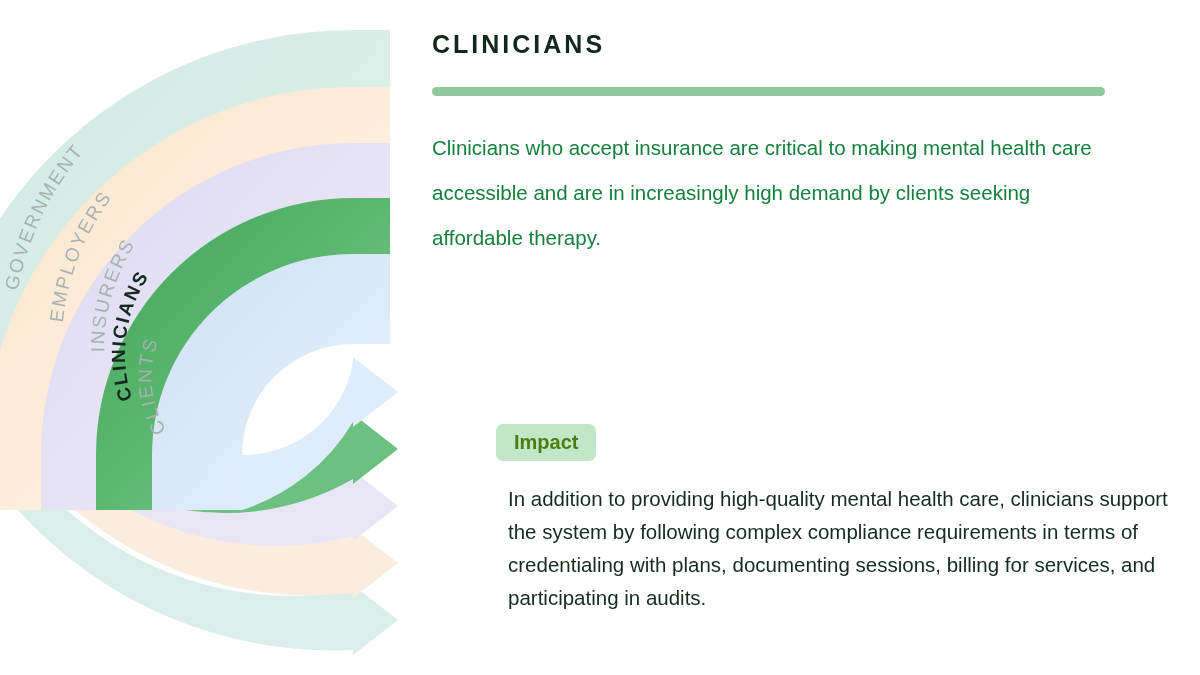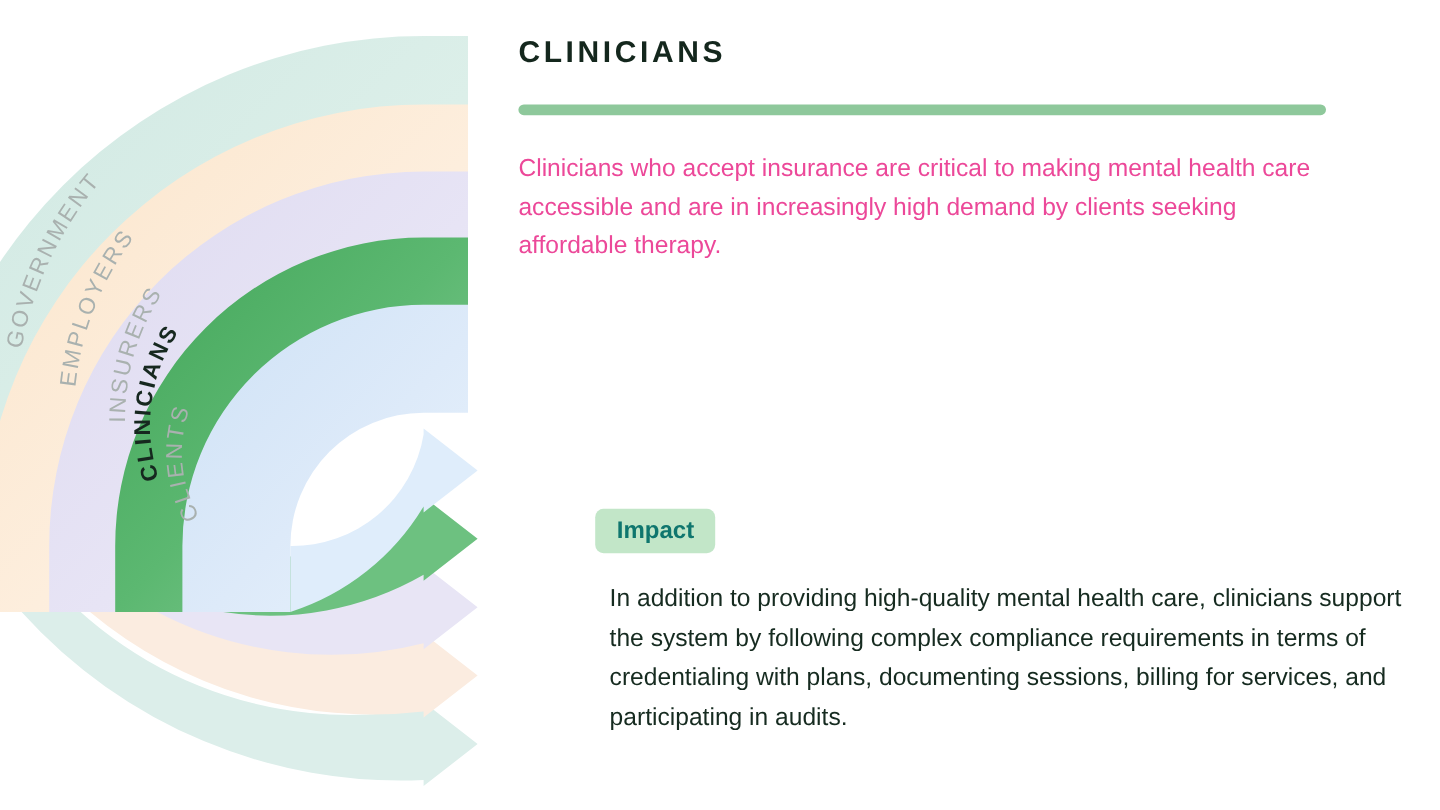--- a/index.html
+++ b/index.html
@@ -58,33 +58,33 @@
     width: 673px; height: 9px;
     background: #8ec89b;
     border-radius: 5px;
   }
 
   .lede {
     position: absolute;
     left: 0; top: 125px;
     width: 665px;
     font-size: 20.5px;
-    line-height: 32px;
-    color: #ec4899;
+    line-height: 45px;
+    color: #15803d;
   }
 
   .impact-badge {
     position: absolute;
     left: 64px; top: 424px;
     background: #c2e6c8;
     border-radius: 7px;
     padding: 8px 18px 9px 18px;
     font-size: 20px;
     font-weight: 700;
-    color: #0f766e;
+    color: #4d7c0f;
     line-height: 1;
   }
 
   .impact-body {
     position: absolute;
     left: 76px; top: 482px;
     width: 660px;
     font-size: 20.5px;
     line-height: 33px;
     color: #162b20;

